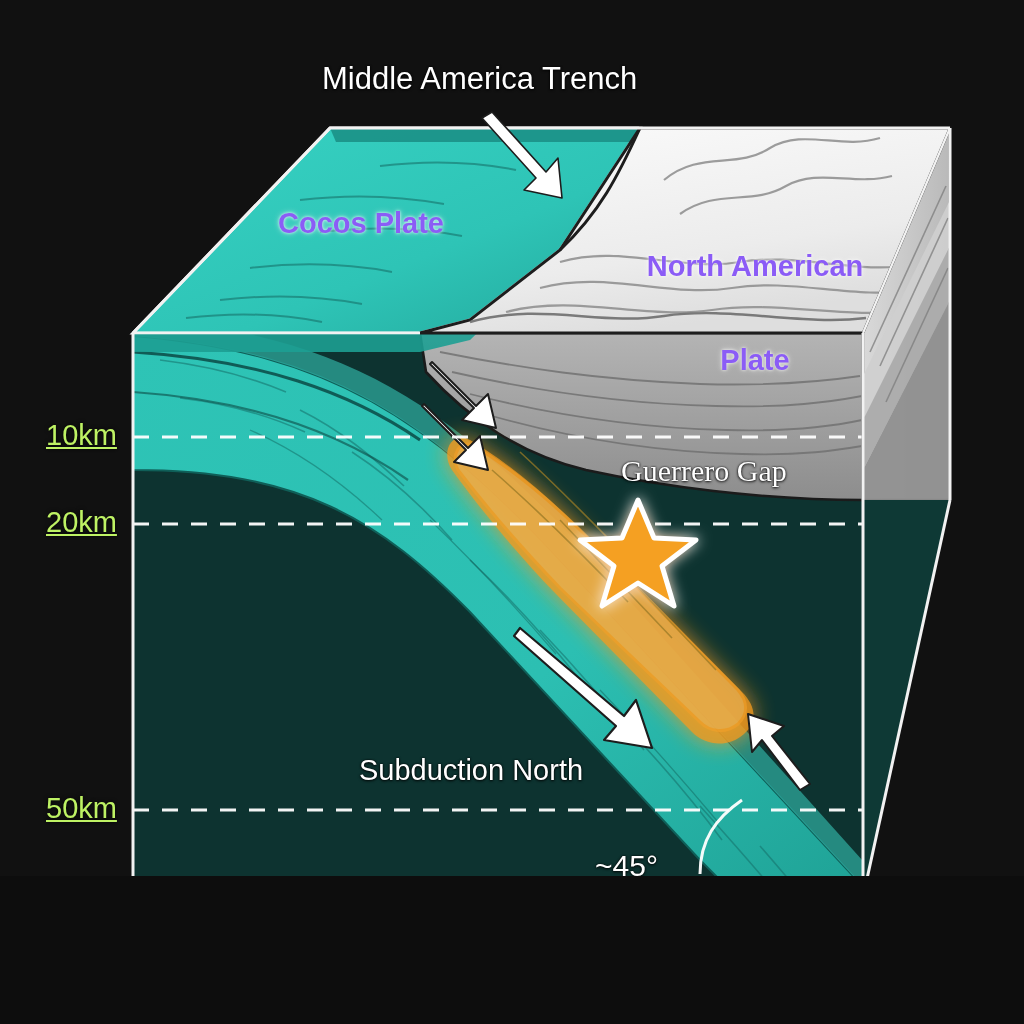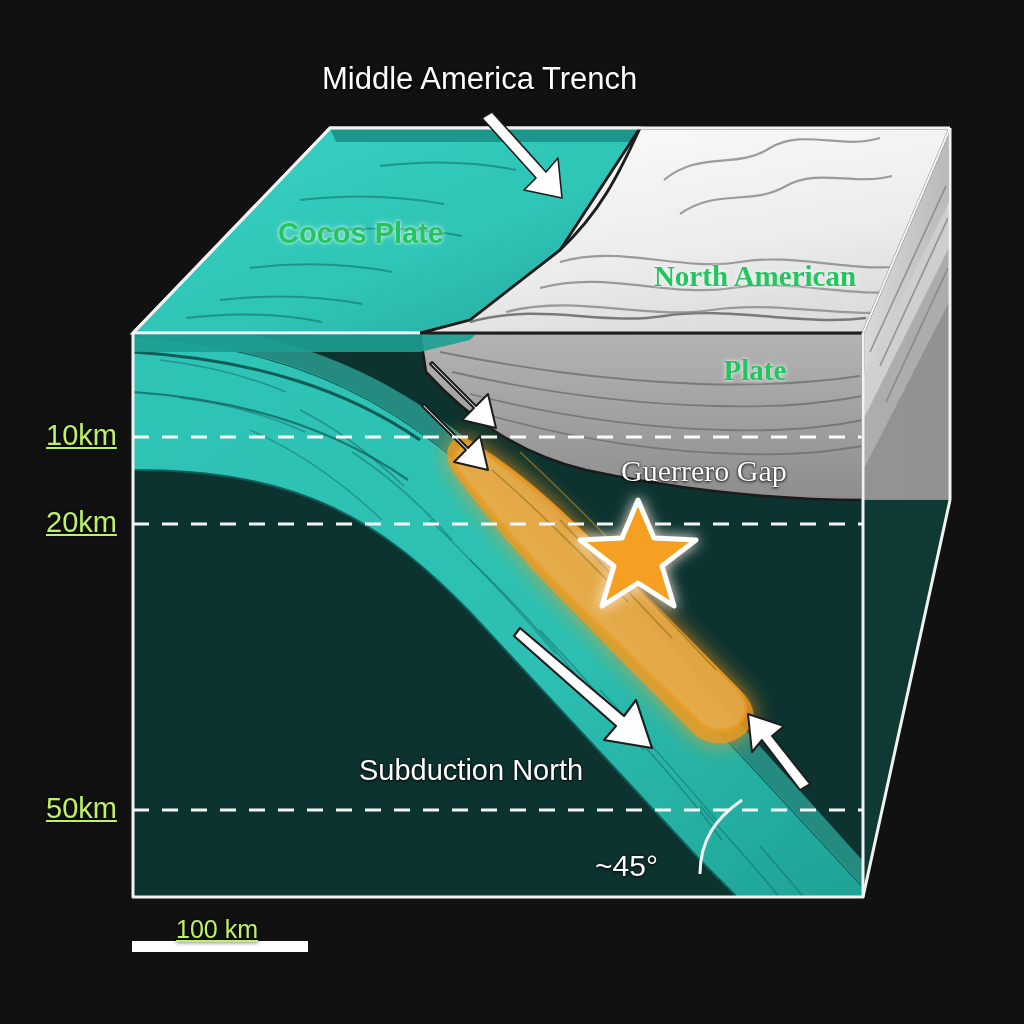--- a/index.html
+++ b/index.html
@@ -3,51 +3,50 @@
 <meta charset="utf-8">
 <style>
   html, body {
     margin: 0;
     padding: 0;
     background: #0d0d0d;
   }
   #stage {
     position: relative;
     width: 1024px;
-    height: 1024px;
+    height: 876px;
     background: #111111;
     overflow: hidden;
     font-family: "Liberation Sans", sans-serif;
   }
   #scene { position: absolute; left: 0; top: 0; width: 1024px; height: 1024px; }
 
   .lbl {
     position: absolute;
     white-space: pre;
     line-height: 1.08;
     pointer-events: auto;
   }
   .lbl-dark {
-    color: #22c55e;
+    color: #8b5cf6;
     font-weight: bold;
     text-shadow: 0 0 6px rgba(255,255,255,0.55), 0 0 3px rgba(255,255,255,0.8);
-    margin-top: 10px;
   }
   .lbl-light {
     color: #ffffff;
     font-weight: normal;
     text-shadow: 0 1px 3px rgba(0,0,0,0.85), 0 0 2px rgba(0,0,0,0.9);
   }
   .lbl-plain {
     color: #bef264;
     font-weight: normal;
     text-shadow: 0 0 4px rgba(0,0,0,0.9);
     text-decoration: underline;
   }
-  .center { text-align: center; font-family: Liberation Serif, serif; }
+  .center { text-align: center; }
 </style>
 </head>
 <body>
 
 <div id="stage">
 
   <svg id="scene" viewBox="0 0 1024 1024" xmlns="http://www.w3.org/2000/svg">
     <defs>
       <linearGradient id="gradOceanTop" x1="0" y1="0" x2="1" y2="1">
         <stop offset="0%" stop-color="#37d2c3"></stop>

